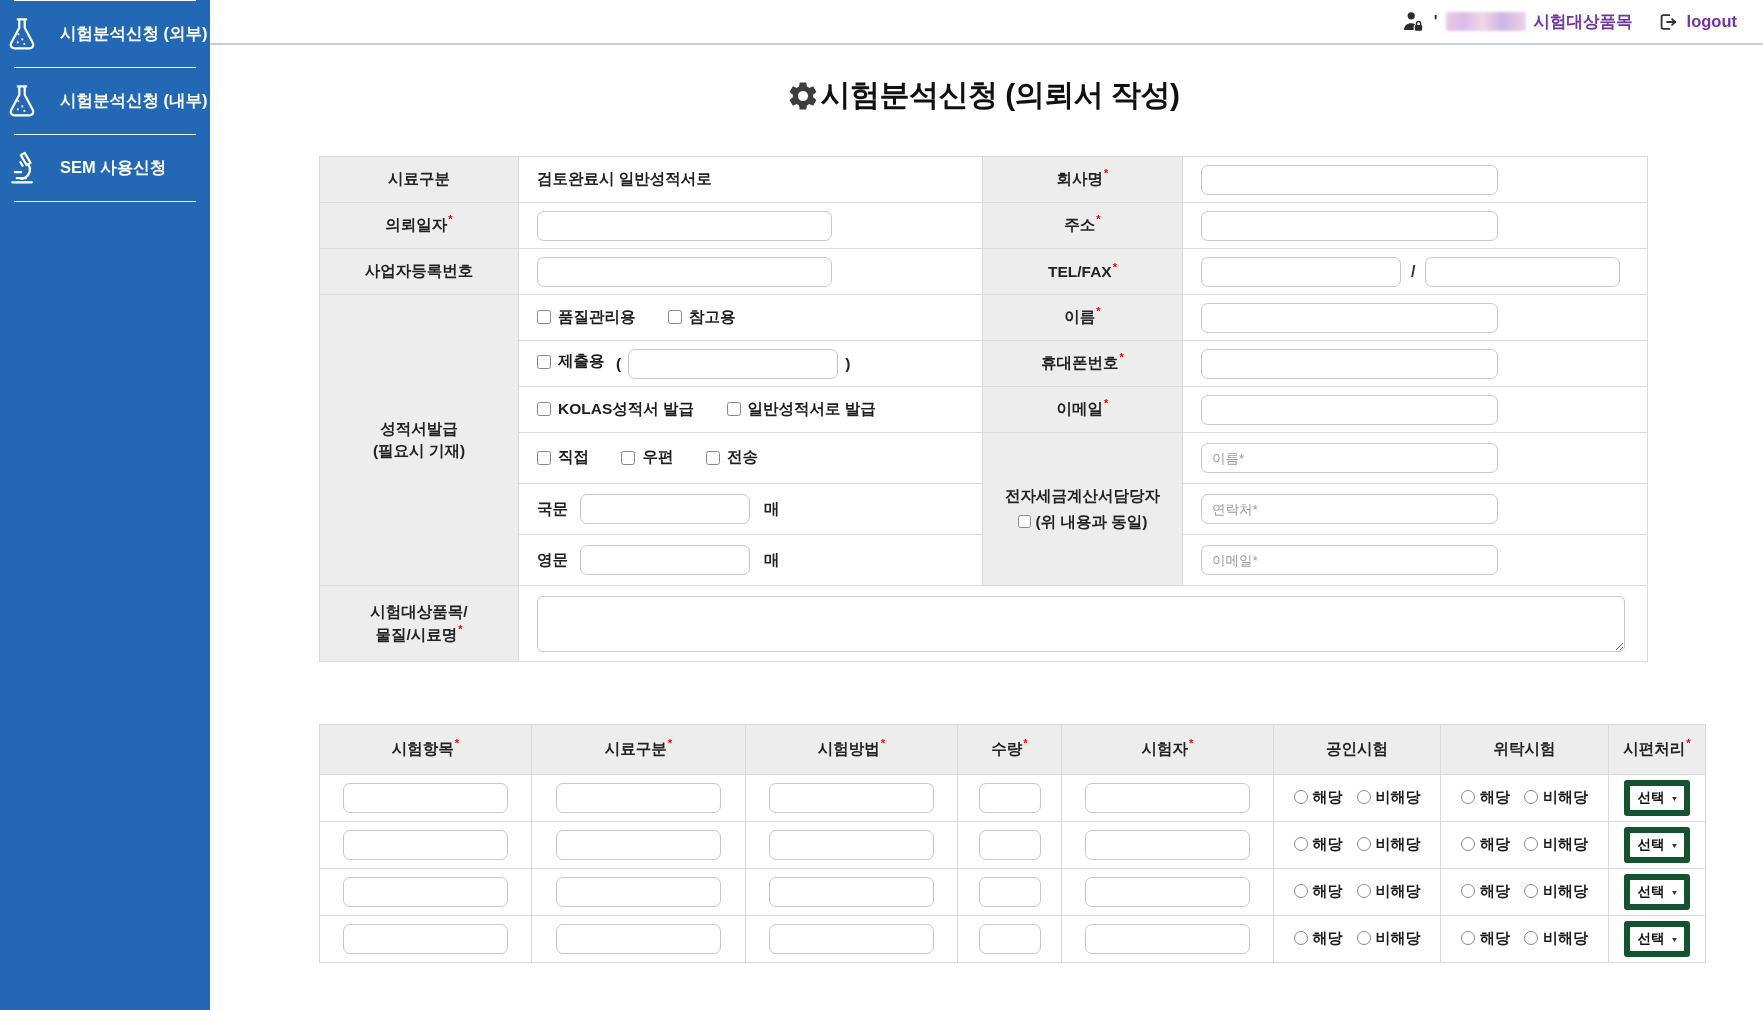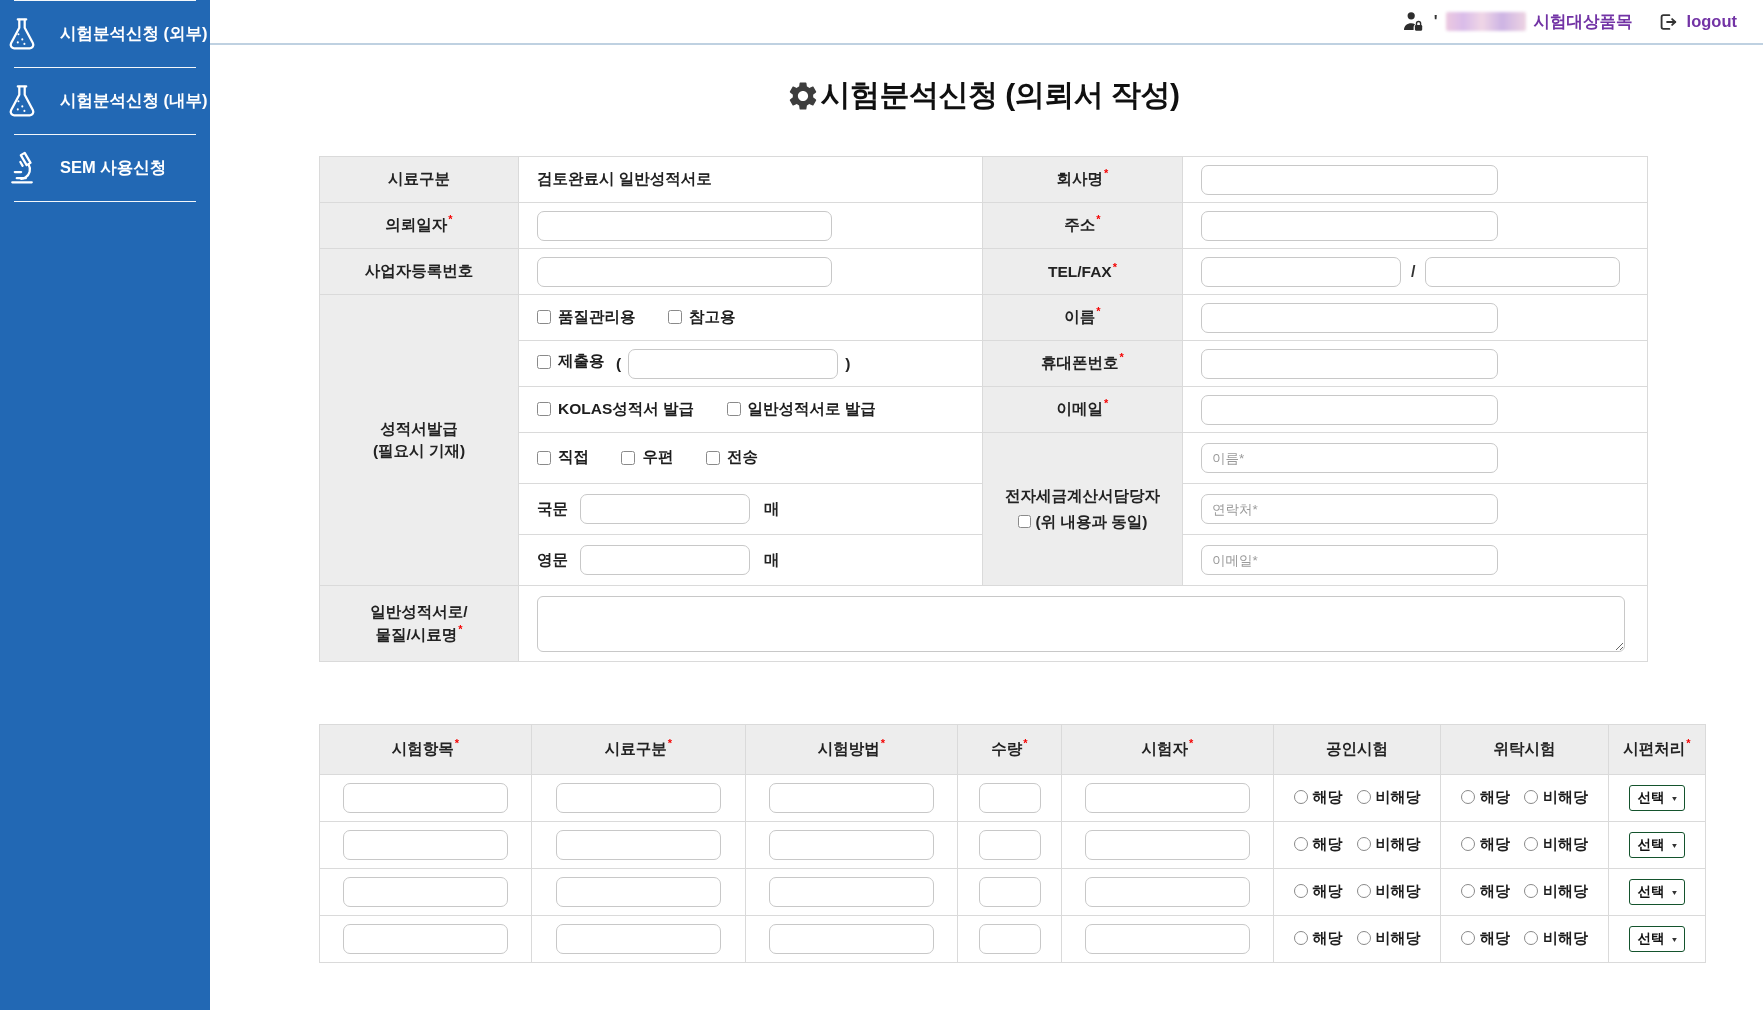--- a/index.html
+++ b/index.html
@@ -63,21 +63,21 @@
   .chk.tight { margin-right:0; }
   .taxline2 { display:flex; align-items:center; justify-content:center; margin-top:3px; }
   .taxline2 input { width:13px; height:13px; margin-right:5px; }
   
   .t2 th { height:50px; background:#ededed; font-weight:700; font-size:15.5px; color:#222; }
   .t2 td { height:47px; text-align:center; vertical-align:middle; padding:0; }
   .rgroup { display:inline-flex; align-items:center; }
   .rad { display:inline-flex; align-items:center; margin:0 7px; cursor:pointer; }
   .rad input { margin-right:5px; }
   .rad span { font-weight:700; font-size:15px; color:#1d1d1d; }
-  .select-mock { display:inline-flex; align-items:center; gap:6px; border:1px solid #14532d; border-radius:3px; padding:3px 6px 3px 8px; font-size:13.5px; font-weight:700; color:#111; background:#fff; cursor:pointer; }
+  .select-mock { display:inline-flex; align-items:center; gap:6px; border:6px solid #14532d; border-radius:3px; padding:3px 6px 3px 8px; font-size:13.5px; font-weight:700; color:#111; background:#fff; cursor:pointer; }
   .select-mock .arr { font-size:8px; transform:scaleY(.9); color:#333; }
 </style>
 </head>
 <body>
 
 <aside class="sidebar">
   <div class="sdiv"></div>
 
   <div class="mitem">
     <span class="micon">
@@ -260,21 +260,21 @@
       <td class="val"><input class="ipt w297" placeholder="연락처*" style=""></td>
     </tr>
     <tr class="h51">
       <td class="val">
         <span class="cntlbl">영문</span><input class="ipt w170" style=""><span class="cntunit">매</span>
       </td>
       <td class="val"><input class="ipt w297" placeholder="이메일*" style=""></td>
     </tr>
     <tr class="h76">
       <td class="lbl">
-        <div><span>일반성적서로/</span></div>
+        <div><span>시험대상품목/</span></div>
         <div><span>물질/시료명</span><sup class="req">*</sup></div>
       </td>
       <td class="val" colspan="3" style="vertical-align:top;">
         <textarea class="bigta" style=""></textarea>
       </td>
     </tr>
   </tbody>
     </table>
 
   <table class="t2">

